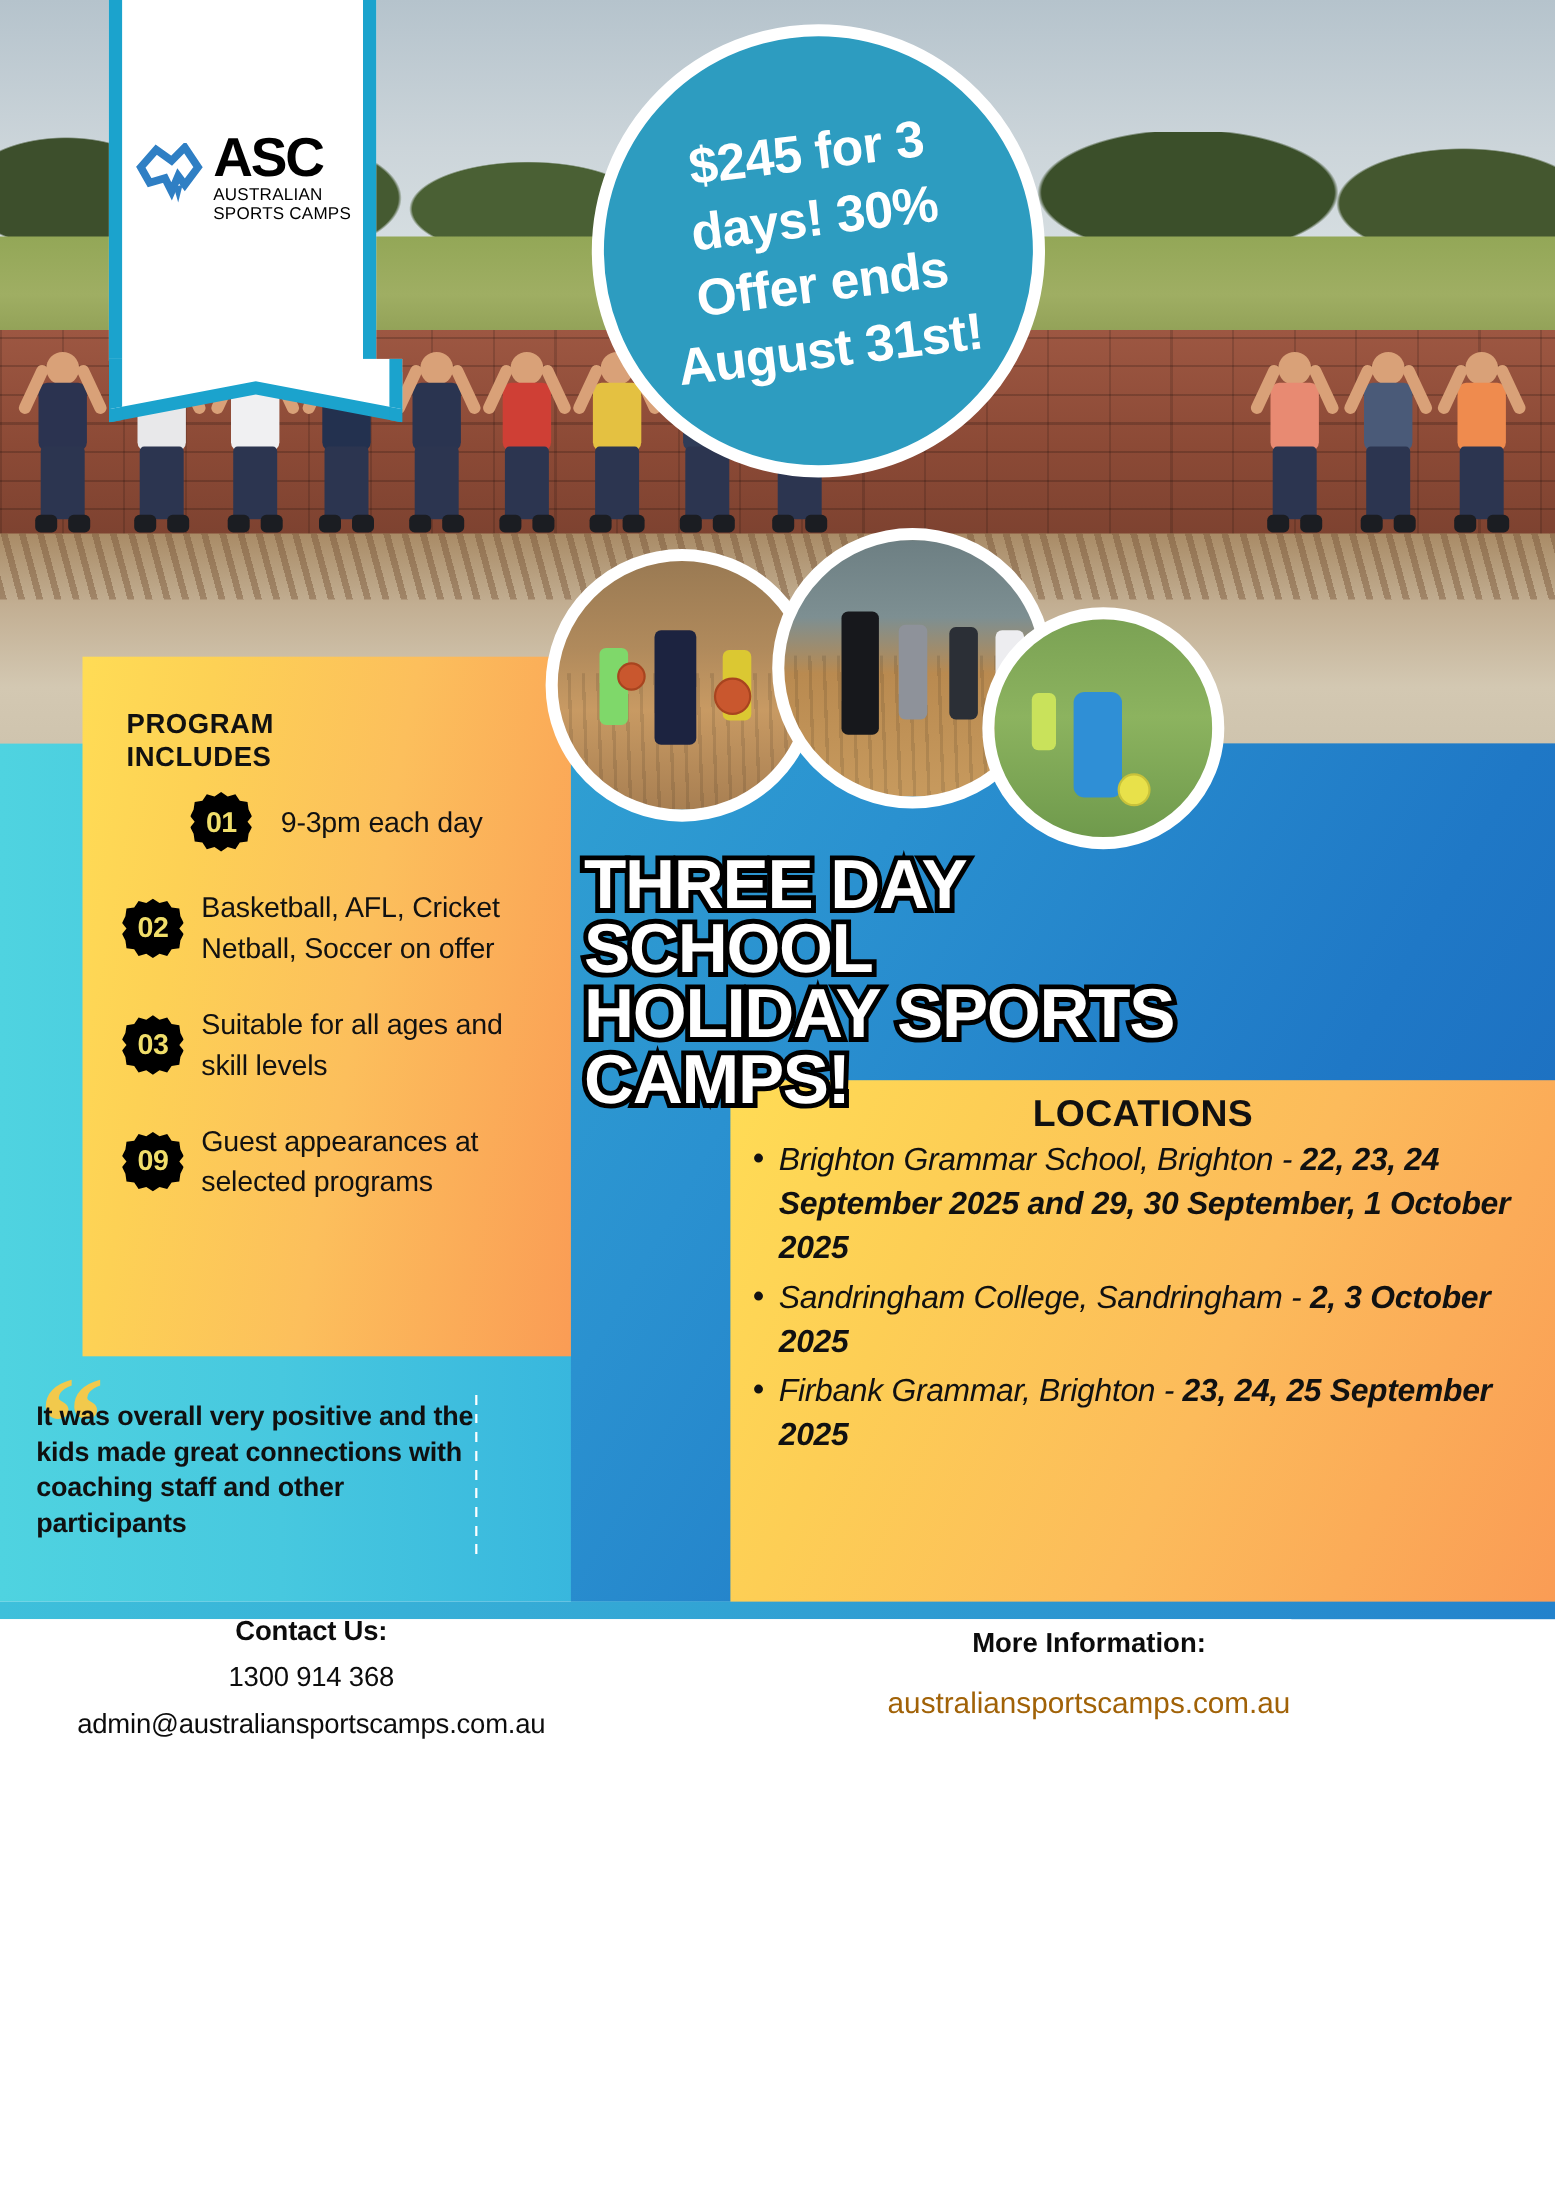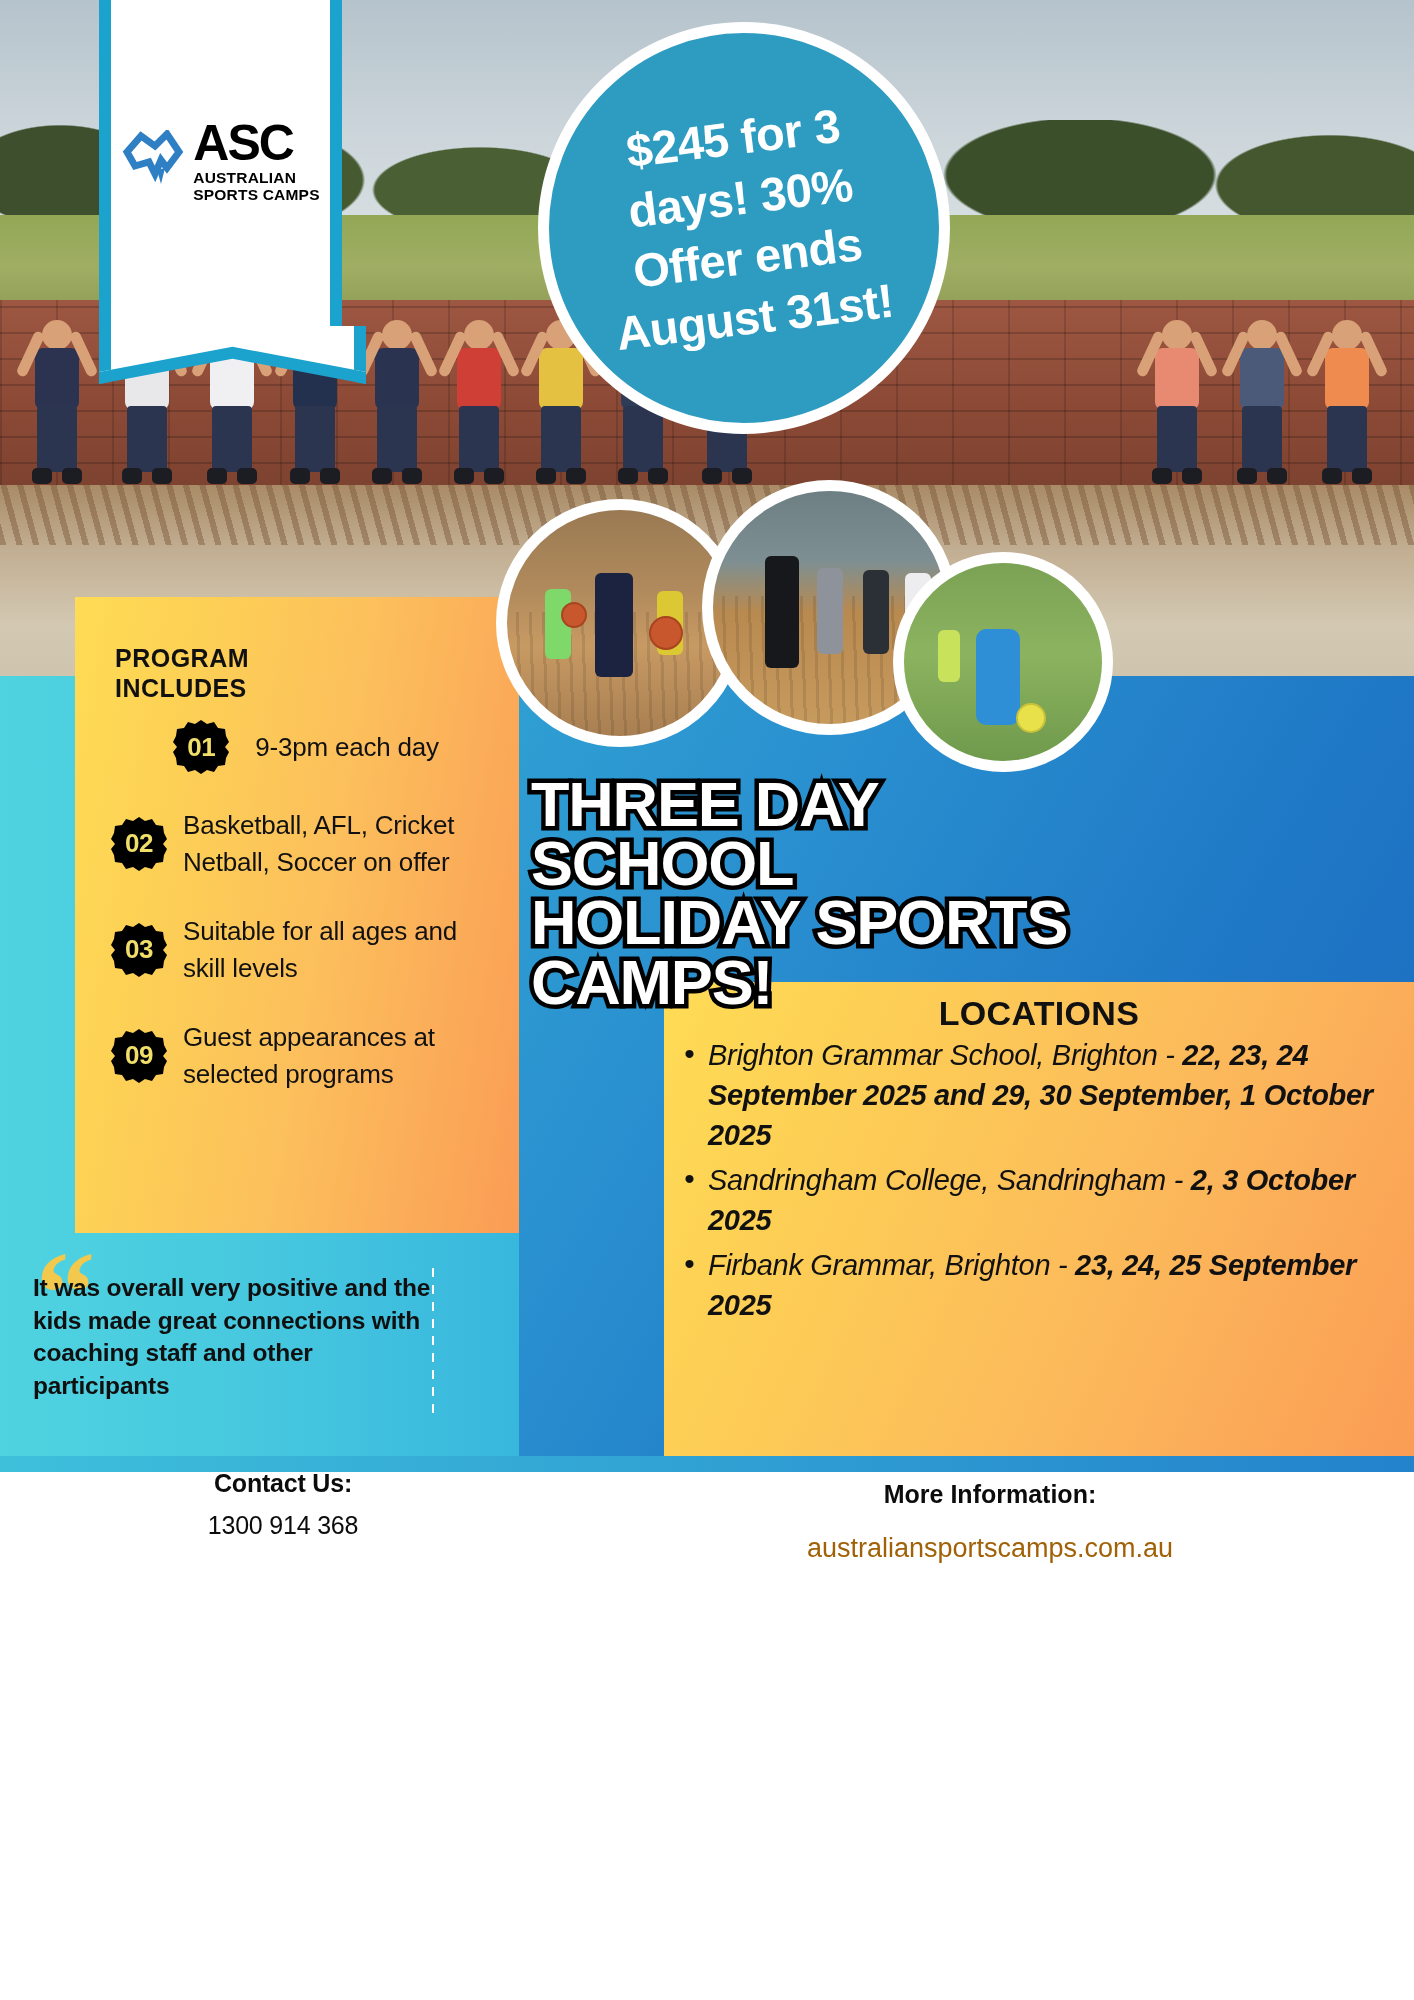--- a/index.html
+++ b/index.html
@@ -102,21 +102,21 @@
     background:#1ba3cd;
     clip-path: polygon(0 0, 100% 0, 100% 100%, 50% 45%, 0 100%);
     border-left: 12px solid #1ba3cd;
     border-right: 12px solid #1ba3cd;
     box-sizing: content-box;
   }
   .logo-inner{ display:flex; align-items:center; gap:8px; margin-top:-6px;}
   .logo-mark{ width:64px; height:60px; }
   .logo-words{ display:flex; flex-direction:column; line-height:1;}
   .logo-asc{ font-size:50px; font-weight:bold; letter-spacing:-2px; color:#000; font-family:"Liberation Sans", sans-serif;}
-  .logo-sub1,.logo-sub2{ font-size:15.5px; font-weight:bold; letter-spacing:.2px; color:#000; margin-top:2px;}
+  .logo-sub1,.logo-sub2{ font-size:15.5px; font-weight:normal; letter-spacing:.2px; color:#000; margin-top:2px;}
 
   
   .offer-badge {
     position:absolute; left:538px; top:22px;
     width:412px; height:412px; border-radius:50%;
     background:#2d9cc0;
     border:11px solid #ffffff;
     z-index:25;
     display:flex; align-items:center; justify-content:center;
     padding: 34px 30px;
@@ -488,20 +488,21 @@
   </div>
 
   <div class="quote-mark">“</div>
   <div class="testimonial">It was overall very positive and the kids made great connections with coaching staff and other participants</div>
   <div class="testimonial-rule"></div>
 
   <div class="footer">
     <div class="footer-left">
       <div class="f-head">Contact Us:</div>
       <div class="f-line">1300 914 368</div>
+      <div class="f-line">admin@australiansportscamps.com.au</div>
     </div>
     <div class="footer-right">
       <div class="f-head-r">More Information:</div>
       <div class="f-line-r">australiansportscamps.com.au</div>
     </div>
   </div>
 
 </div>
 
 </body></html>

